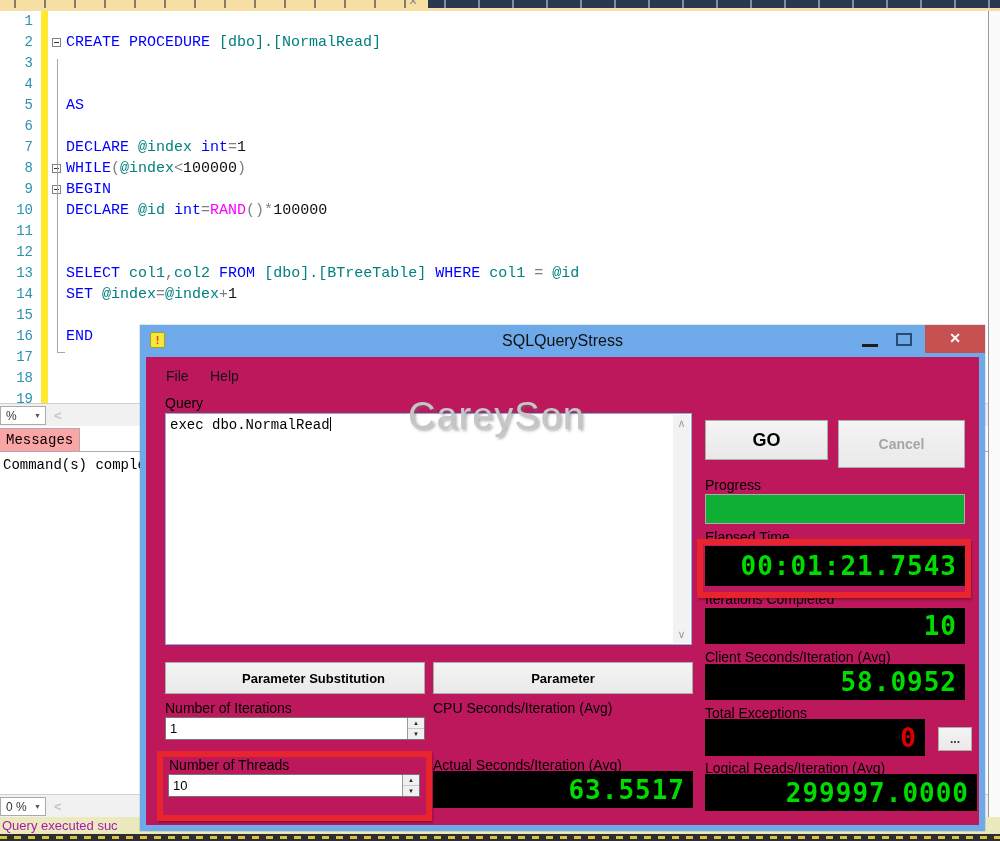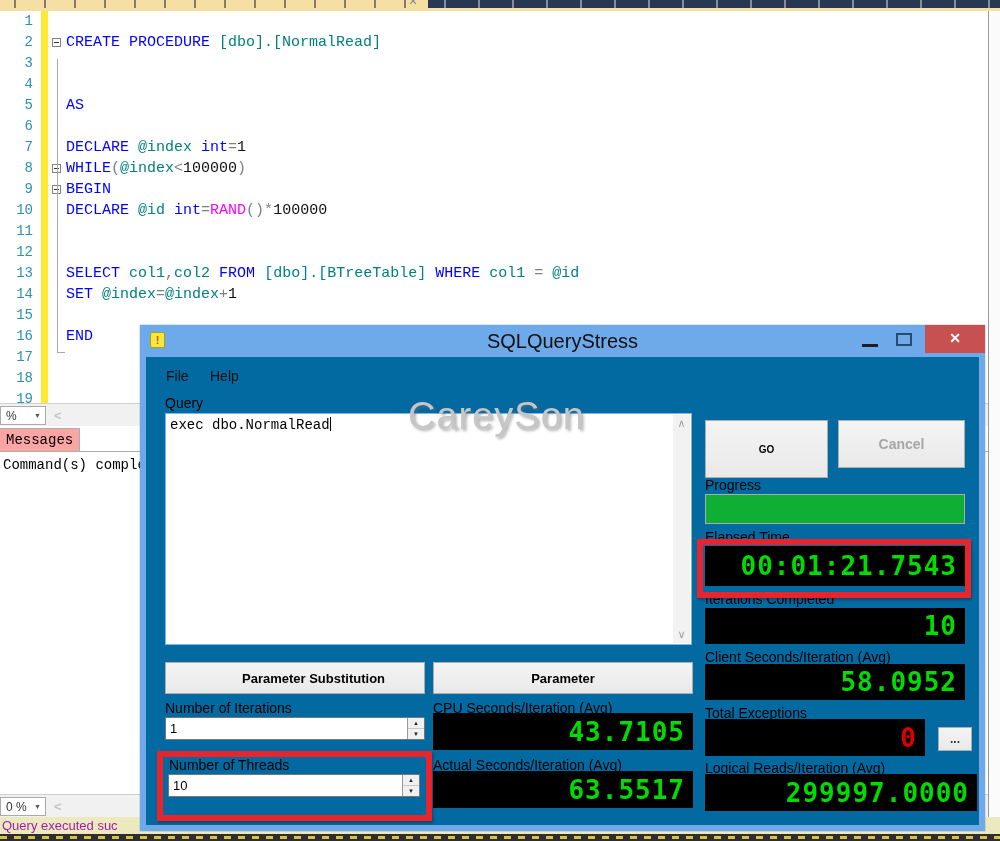--- a/index.html
+++ b/index.html
@@ -51,44 +51,44 @@
   .marquee{position:absolute;left:0;top:834px;width:1000px;height:7px;background:#2E2E2E;}
   .marquee-dash{position:absolute;left:0;top:2px;width:100%;height:3px;
     background:repeating-linear-gradient(90deg,#D9C23F 0 7px,#2E2E2E 7px 14px);}
 
   
   .sqs{position:absolute;left:140px;top:325px;width:845px;height:506px;background:var(--titlebar-blue);z-index:10;
     box-shadow:0 0 1px #3b6ea5;}
   .sqs-title{position:absolute;left:0;top:0;width:845px;height:32px;display:flex;align-items:center;}
   .sqs-icon{position:absolute;left:10px;top:7px;width:15px;height:16px;background:#F2E93E;border:1px solid #B99A17;border-radius:2px;
     color:#E04A00;font-size:11px;font-weight:bold;text-align:center;line-height:14px;}
-  .sqs-title-text{width:100%;text-align:center;font-size:20px;color:#101010;}
+  .sqs-title-text{width:100%;text-align:center;font-size:16px;color:#101010;}
   .btn-min{position:absolute;left:722px;top:19px;width:16px;height:3px;background:#1e1e1e;}
   .btn-max{position:absolute;left:756px;top:8px;width:16px;height:13px;border:2px solid #2A4A70;}
   .btn-close{position:absolute;left:785px;top:0;width:60px;height:28px;background:#C75050;color:#fff;
     font-size:14px;font-weight:bold;text-align:center;line-height:27px;}
-  .sqs-body{position:absolute;left:6px;top:32px;width:833px;height:468px;background:#0369a1;}
+  .sqs-body{position:absolute;left:6px;top:32px;width:833px;height:468px;background:#be185d;}
 
   .menu-item{position:absolute;top:9px;font-size:14px;color:#111;padding:2px 6px;}
   .m-file{left:14px;} .m-help{left:58px;}
 
   .lbl{position:absolute;font-size:14px;font-weight:normal;color:#000;white-space:nowrap;}
 
   .query-box{position:absolute;left:19px;top:56px;width:527px;height:232px;background:#fff;border:1px solid #7EB4EA;}
   .query-text{position:absolute;left:4px;top:3px;font-family:"Liberation Mono",monospace;font-size:14px;color:#000;}
   .caret{display:inline-block;width:1px;height:14px;background:#000;vertical-align:-2px;}
   .q-scroll{position:absolute;right:1px;top:1px;width:17px;height:228px;background:#F2F2F2;}
   .q-chev{position:absolute;left:0;width:17px;text-align:center;color:#9E9E9E;font-size:11px;}
   .q-chev.up{top:2px;} .q-chev.down{bottom:2px;}
   .watermark{position:absolute;left:262px;top:38px;font-size:38px;letter-spacing:1px;color:#C6C6C6;
     text-shadow:2px 2px 3px rgba(110,110,110,.55);z-index:5;}
 
   .push{position:absolute;background:linear-gradient(#F4F4F4,#E9E9E9);border:1px solid #ADADAD;
     display:flex;align-items:center;justify-content:center;font-weight:bold;color:#000;}
-  .go-btn{left:559px;top:63px;width:123px;height:58px;font-size:10px;}
+  .go-btn{left:559px;top:63px;width:123px;height:40px;font-size:18px;}
   .cancel-btn{left:692px;top:63px;width:127px;height:48px;font-size:14px;color:#A6A6A6;}
   .param-btn{left:19px;top:305px;width:260px;height:32px;font-size:13px;padding-left:37px;}
   .db-btn{left:287px;top:305px;width:260px;height:32px;font-size:13px;}
   .more-btn{left:792px;top:370px;width:34px;height:24px;font-size:12px;color:#333;}
 
   .progress{position:absolute;left:559px;top:137px;width:260px;height:30px;border:1px solid #ABABAB;background:#E6E6E6;}
   .progress-fill{width:100%;height:100%;background:var(--progress-green);}
 
   .lcd{position:absolute;background:#000;display:flex;align-items:center;justify-content:flex-end;
     padding-right:8px;font-family:"DejaVu Sans Mono",monospace;font-weight:bold;font-size:26px;
@@ -234,21 +234,20 @@
       <div class="lbl" style="left:19px;top:343px;">Number of Iterations</div>
       <div class="spinner spin-iter">
         <div class="spin-value">1</div>
         <div class="spin-btns">
           <div class="spin-b">▲</div>
           <div class="spin-b">▼</div>
         </div>
       </div>
 
       <div class="lbl" style="left:287px;top:343px;">CPU Seconds/Iteration (Avg)</div>
-      <div class="lcd lcd-cpu">43.7105</div>
 
       <div class="lbl" style="left:23px;top:400px;">Number of Threads</div>
       <div class="spinner spin-threads">
         <div class="spin-value">10</div>
         <div class="spin-btns">
           <div class="spin-b">▲</div>
           <div class="spin-b">▼</div>
         </div>
       </div>
 

